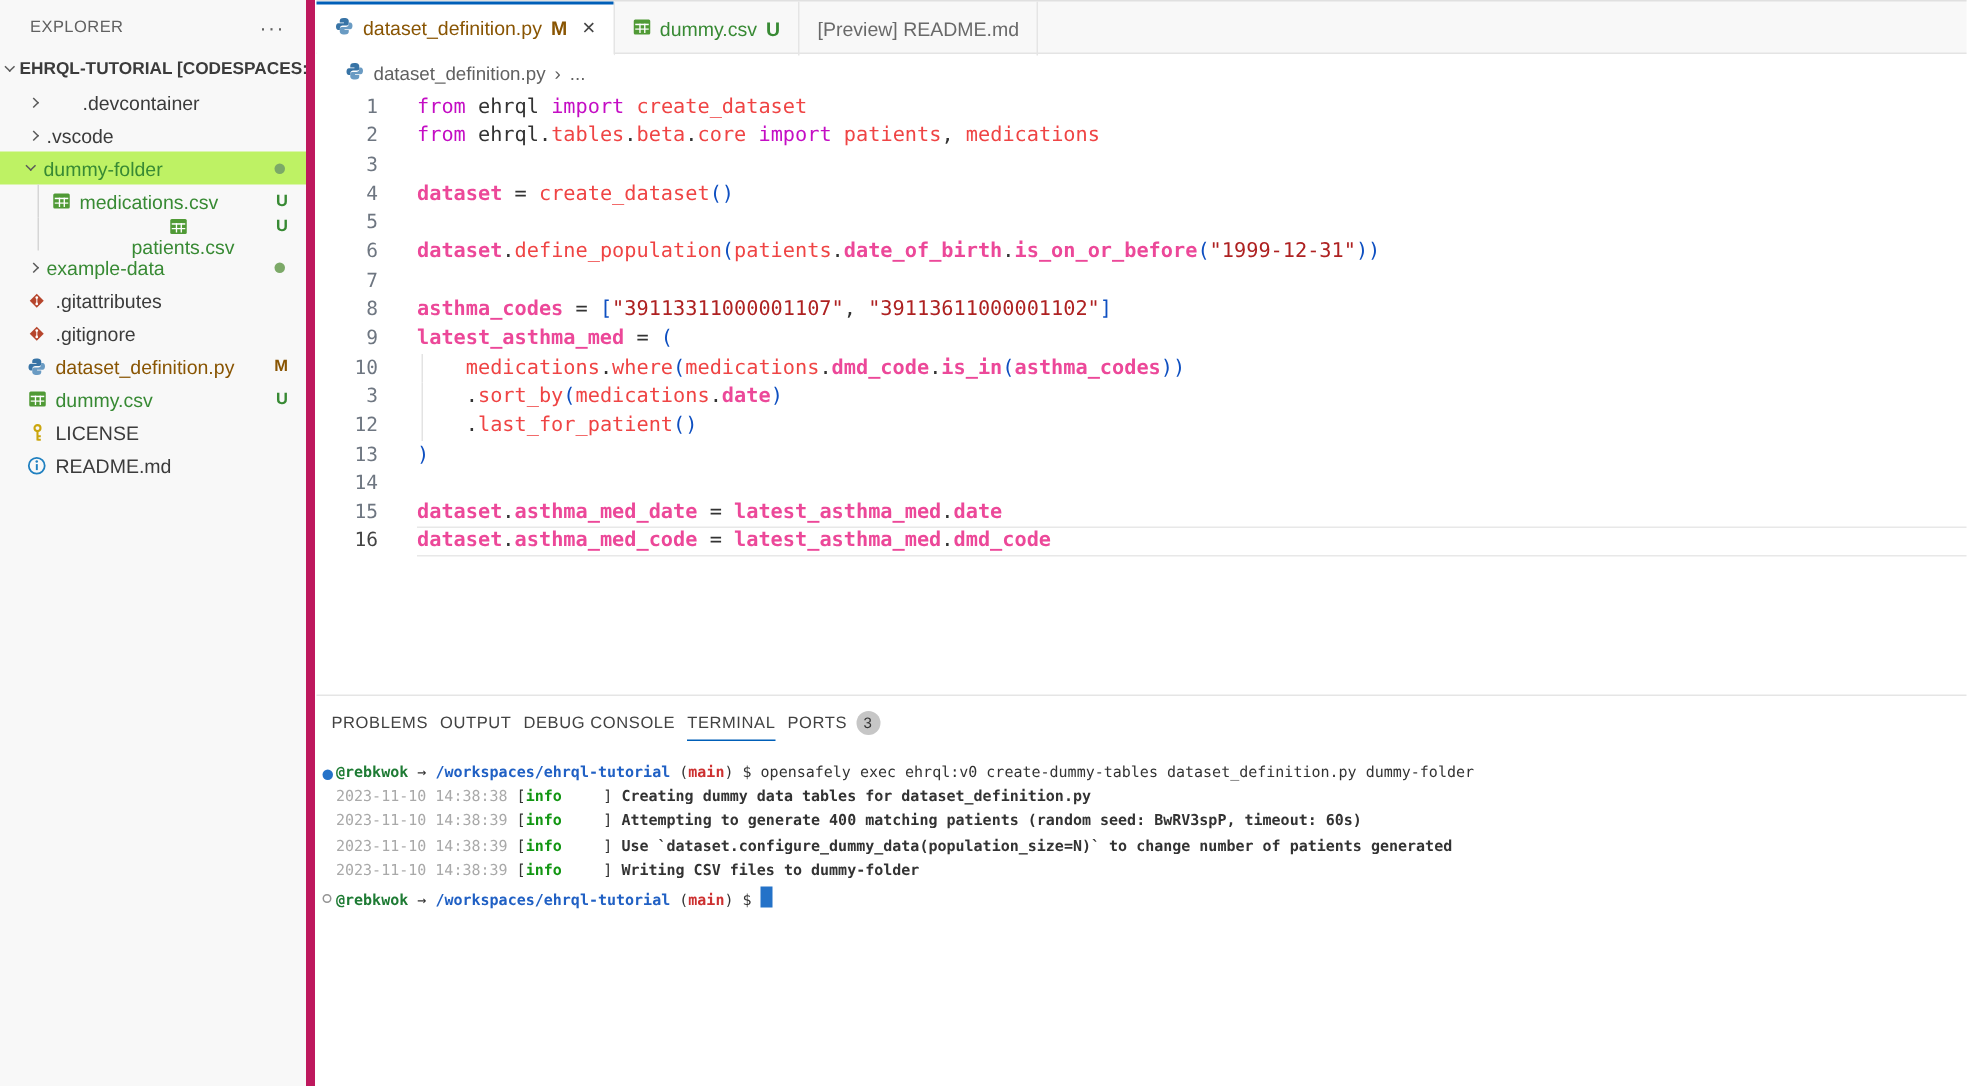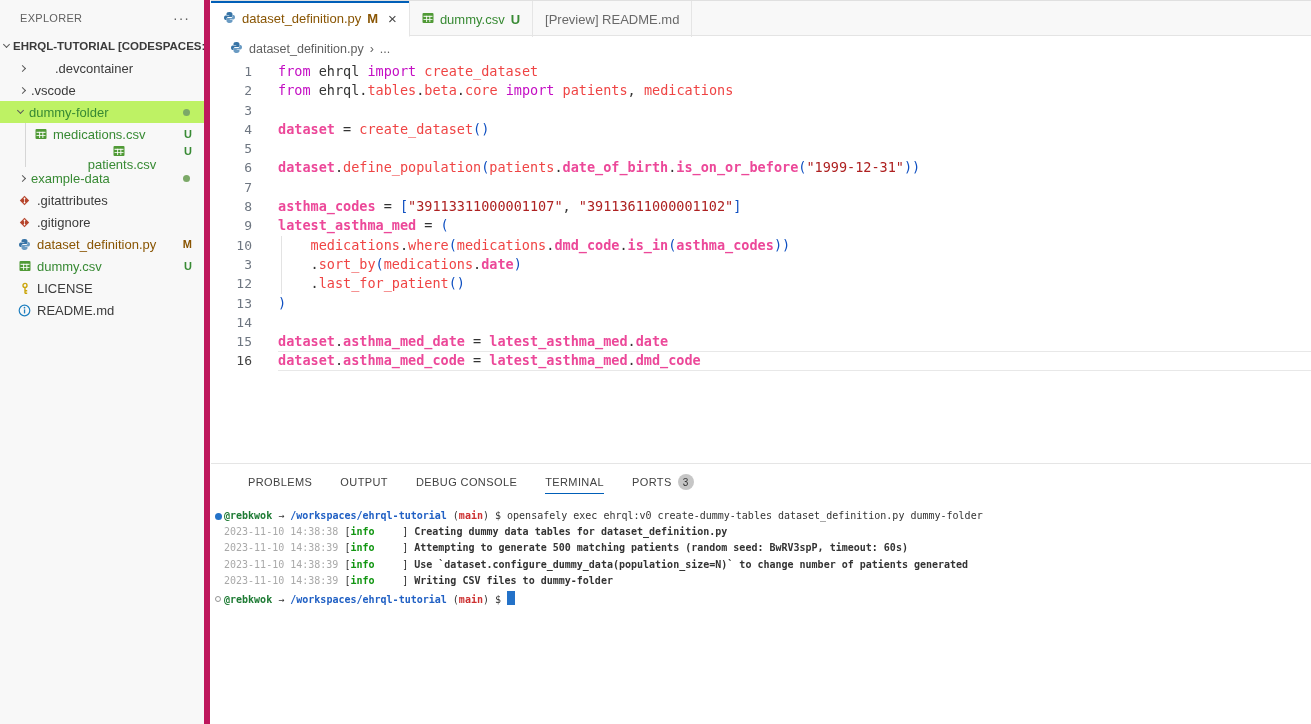--- a/index.html
+++ b/index.html
@@ -58,21 +58,21 @@
     border-top:1px solid #e8e8e8; border-bottom:1px solid #e8e8e8; pointer-events:none; }
   .iguide { position:absolute; left:70px; top:0; bottom:0; width:1px; background:#e3e3e3; }
   .tk-k { color:#c40dc4; }
   .tk-f { color:#ef4444; }
   .tk-v { color:#ec4899; font-weight:700; }
   .tk-p { color:#333333; }
   .tk-s { color:#ae2121; }
   .tk-b { color:#0e4fc1; }
   
   .panel { position:absolute; left:0; right:0; top:463px; bottom:0; border-top:1px solid #e5e5e5; background:#fff; }
-  .panel-tabs { height:36px; display:flex; align-items:center; gap:28px; padding-left:37px; }
+  .panel-tabs { height:36px; display:flex; align-items:center; gap:8px; padding-left:10px; }
   .ptab { font-size:11px; letter-spacing:.4px; color:#424242; cursor:pointer; position:relative;
     height:100%; display:flex; align-items:center; gap:6px; }
   .ptab.active::after { content:""; position:absolute; left:0; right:0; bottom:6px; height:1.5px; background:#005fb8; }
   .pbadge { width:16px; height:16px; border-radius:50%; background:#c6c6c6; color:#333;
     font-size:10px; display:flex; align-items:center; justify-content:center; }
   
   .terminal { position:absolute; left:0; right:0; top:44px; bottom:0;
     font-family:"DejaVu Sans Mono", monospace; font-size:10px; }
   .tline { position:relative; min-height:16.2px; line-height:16.2px; padding-left:13px; white-space:pre; }
   .tgut { position:absolute; left:2px; top:0; width:10px; height:16.2px;
@@ -339,19 +339,19 @@
           <span>TERMINAL</span>
         </div>
         <div class="ptab">
           <span>PORTS</span>
           <span class="pbadge">3</span>
         </div>
       </div>
     <div class="terminal" id="term">
         <div class="tline"><span class="tgut"><span class="dot-filled"></span></span><span class="t-user">@rebkwok</span><span class="t-plain"> </span><span class="t-arrow">→</span><span class="t-plain"> </span><span class="t-path">/workspaces/ehrql-tutorial</span><span class="t-plain"> (</span><span class="t-branch">main</span><span class="t-plain">) $ </span><span class="t-plain">opensafely exec ehrql:v0 create-dummy-tables dataset_definition.py dummy-folder</span></div>
         <div class="tline"><span class="tgut"></span><span class="t-time">2023-11-10 14:38:38</span><span class="t-plain"> [</span><span class="t-level">info</span><span class="t-plain">] </span><span class="t-bold">Creating dummy data tables for dataset_definition.py</span></div>
-        <div class="tline"><span class="tgut"></span><span class="t-time">2023-11-10 14:38:39</span><span class="t-plain"> [</span><span class="t-level">info</span><span class="t-plain">] </span><span class="t-bold">Attempting to generate 500 matching patients (random seed: BwRV3spP, timeout: 60s)</span></div>
+        <div class="tline"><span class="tgut"></span><span class="t-time">2023-11-10 14:38:39</span><span class="t-plain"> [</span><span class="t-level">info</span><span class="t-plain">] </span><span class="t-bold">Attempting to generate 400 matching patients (random seed: BwRV3spP, timeout: 60s)</span></div>
         <div class="tline"><span class="tgut"></span><span class="t-time">2023-11-10 14:38:39</span><span class="t-plain"> [</span><span class="t-level">info</span><span class="t-plain">] </span><span class="t-bold">Use `dataset.configure_dummy_data(population_size=N)` to change number of patients generated</span></div>
         <div class="tline"><span class="tgut"></span><span class="t-time">2023-11-10 14:38:39</span><span class="t-plain"> [</span><span class="t-level">info</span><span class="t-plain">] </span><span class="t-bold">Writing CSV files to dummy-folder</span></div>
         <div class="tline" style="margin-top: 2px;"><span class="tgut"><span class="dot-hollow"></span></span><span class="t-user">@rebkwok</span><span class="t-plain"> </span><span class="t-arrow">→</span><span class="t-plain"> </span><span class="t-path">/workspaces/ehrql-tutorial</span><span class="t-plain"> (</span><span class="t-branch">main</span><span class="t-plain">) $ </span><span class="t-cursor"></span></div>
       </div>
   </div>
 </div>
 
 </body></html>

